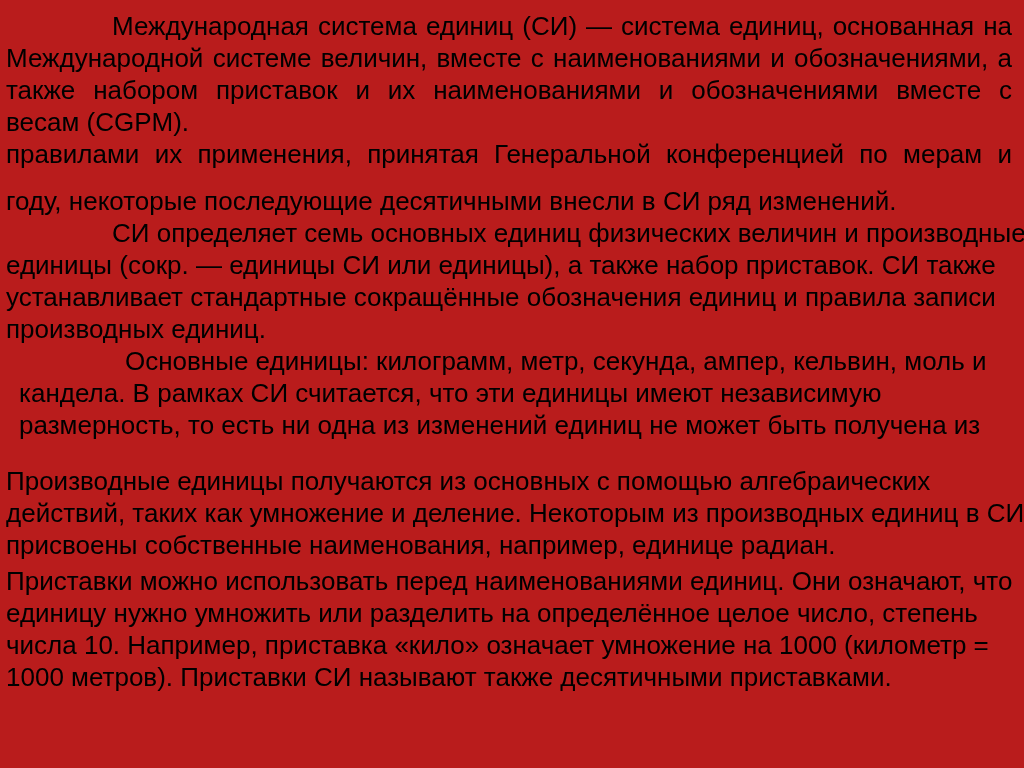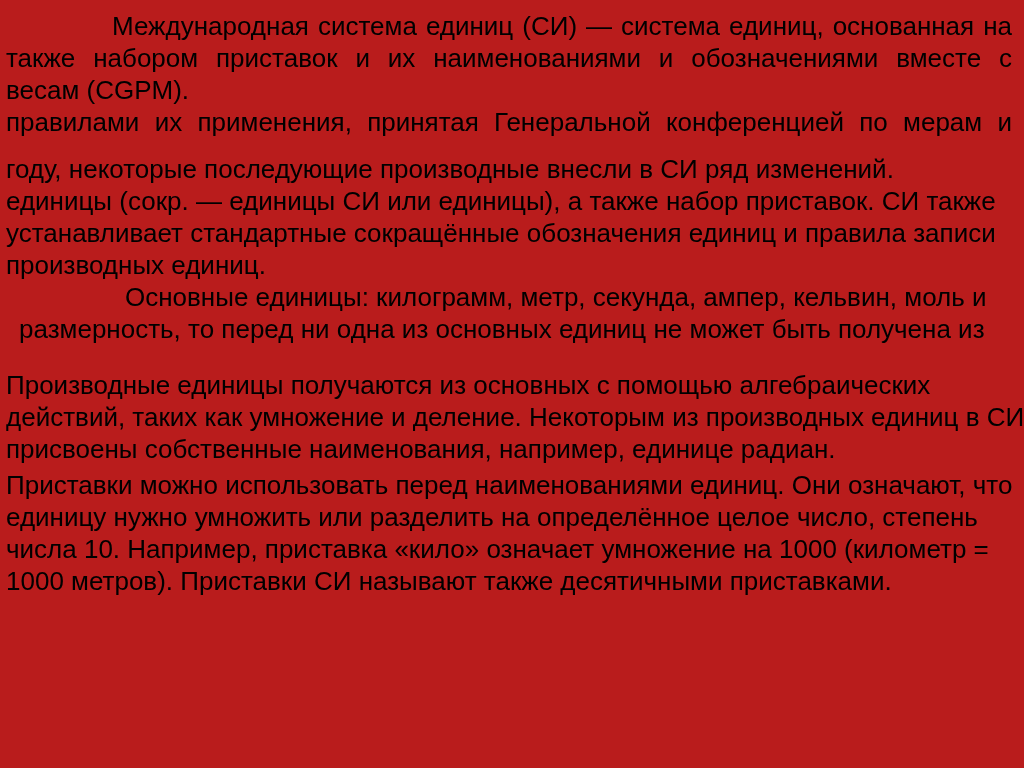--- a/index.html
+++ b/index.html
@@ -40,35 +40,38 @@
   }
   .line.indent { padding-left: 106px; }
 </style>
 </head>
 <body>
 
 <div class="page">
   <div id="paragraphs">
       <div class="para" style="margin-bottom: 15px;">
         <div class="line indent jline">Международная система единиц (СИ) — система единиц, основанная на</div>
+        <div class="line jline">Международной системе величин, вместе с наименованиями и обозначениями, а</div>
         <div class="line jline">также набором приставок и их наименованиями и обозначениями вместе с</div>
         <div class="line">весам (CGPM).</div>
         <div class="line jline">правилами их применения, принятая Генеральной конференцией по мерам и</div>
       </div>
       <div class="para">
-        <div class="line">году, некоторые последующие производные внесли в СИ ряд изменений.</div>
+        <div class="line">году, некоторые последующие десятичными внесли в СИ ряд изменений.</div>
       </div>
       <div class="para">
+        <div class="line indent">СИ определяет семь основных единиц физических величин и производные</div>
         <div class="line">единицы (сокр. — единицы СИ или единицы), а также набор приставок. СИ также</div>
         <div class="line">устанавливает стандартные сокращённые обозначения единиц и правила записи</div>
         <div class="line">производных единиц.</div>
       </div>
       <div class="para" style="margin-bottom: 24px; margin-left: 13px;">
         <div class="line indent">Основные единицы: килограмм, метр, секунда, ампер, кельвин, моль и</div>
-        <div class="line">размерность, то перед ни одна из основных единиц не может быть получена из</div>
+        <div class="line">кандела. В рамках СИ считается, что эти единицы имеют независимую</div>
+        <div class="line">размерность, то есть ни одна из изменений единиц не может быть получена из</div>
       </div>
       <div class="para" style="margin-bottom: 4px;">
         <div class="line">Производные единицы получаются из основных с помощью алгебраических</div>
         <div class="line">действий, таких как умножение и деление. Некоторым из производных единиц в СИ</div>
         <div class="line">присвоены собственные наименования, например, единице радиан.</div>
       </div>
       <div class="para">
         <div class="line">Приставки можно использовать перед наименованиями единиц. Они означают, что</div>
         <div class="line">единицу нужно умножить или разделить на определённое целое число, степень</div>
         <div class="line">числа 10. Например, приставка «кило» означает умножение на 1000 (километр =</div>

